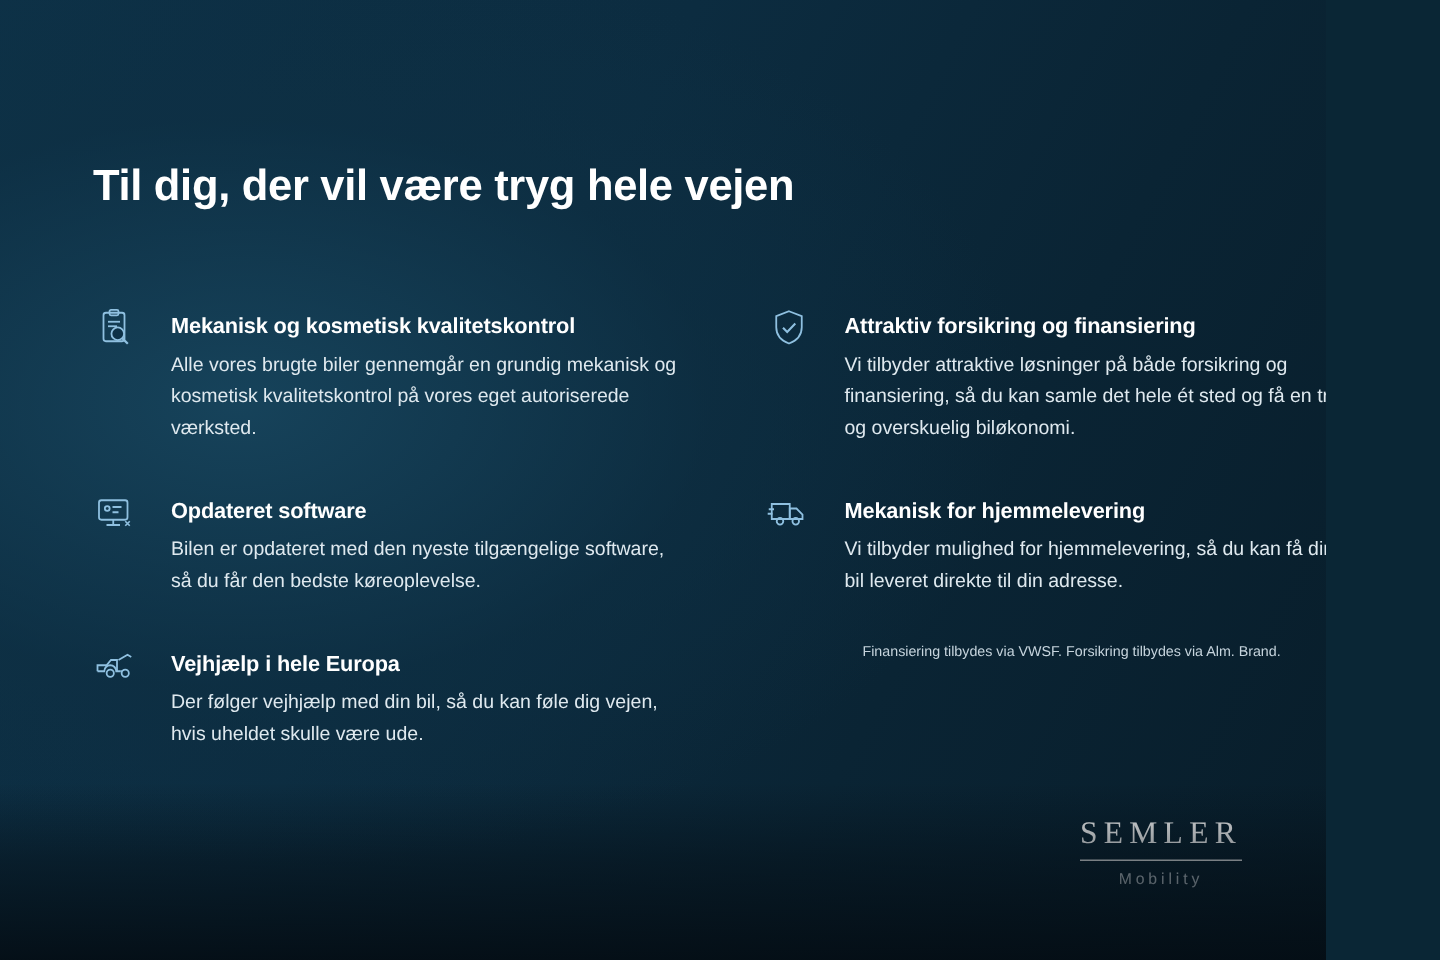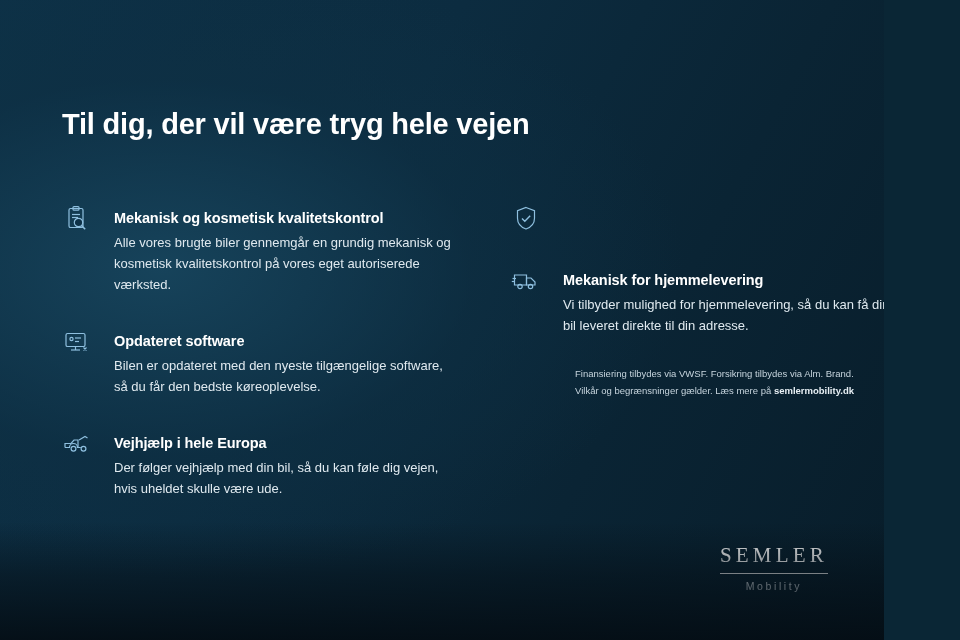--- a/index.html
+++ b/index.html
@@ -183,20 +183,24 @@
 
     <div class="col">
 
       <div class="feature">
         <div class="icon-wrap">
           <svg width="30" height="30" viewBox="0 0 30 30" fill="none" stroke="#8fc0e0" stroke-width="1.2">
             <path d="M15 3.5 l8.5 3.2 v7.5 c0 5.2 -3.6 9 -8.5 10.8 c-4.9 -1.8 -8.5 -5.6 -8.5 -10.8 v-7.5 z"></path>
             <path d="M11 14.5 l2.8 2.8 l5.4 -5.6" stroke-width="1.4"></path>
           </svg>
         </div>
+        <div>
+          <p class="f-title">Attraktiv forsikring og finansiering</p>
+          <p class="f-body">Vi tilbyder attraktive løsninger på både forsikring og finansiering, så du kan samle det hele ét sted og få en tryg og overskuelig biløkonomi.</p>
+        </div>
       </div>
 
       <div class="feature">
         <div class="icon-wrap">
           <svg width="30" height="30" viewBox="0 0 30 30" fill="none" stroke="#8fc0e0" stroke-width="1.2">
             <path d="M3.5 9 h12 v10 h-12 z"></path>
             <path d="M15.5 12 h4.5 l4 4 v3 h-8.5 z"></path>
             <circle cx="9" cy="20.5" r="2.2"></circle>
             <circle cx="19.5" cy="20.5" r="2.2"></circle>
             <line x1="1.5" y1="12.5" x2="5" y2="12.5"></line>
@@ -204,21 +208,20 @@
           </svg>
         </div>
         <div>
           <p class="f-title">Mekanisk for hjemmelevering</p>
           <p class="f-body">Vi tilbyder mulighed for hjemmelevering, så du kan få din bil leveret direkte til din adresse.</p>
         </div>
       </div>
 
       <div class="legal">
         <div>Finansiering tilbydes via VWSF. Forsikring tilbydes via Alm. Brand.</div>
-        <div><span>Vilkår og begrænsninger gælder. Læs mere på </span><b>semlermobility.dk</b></div>
       </div>
 
     </div>
 
   </div>
 
   <div class="logo">
     <div class="logo-word">SEMLER</div>
     <div class="logo-rule"></div>
     <div class="logo-sub">Mobility</div>

